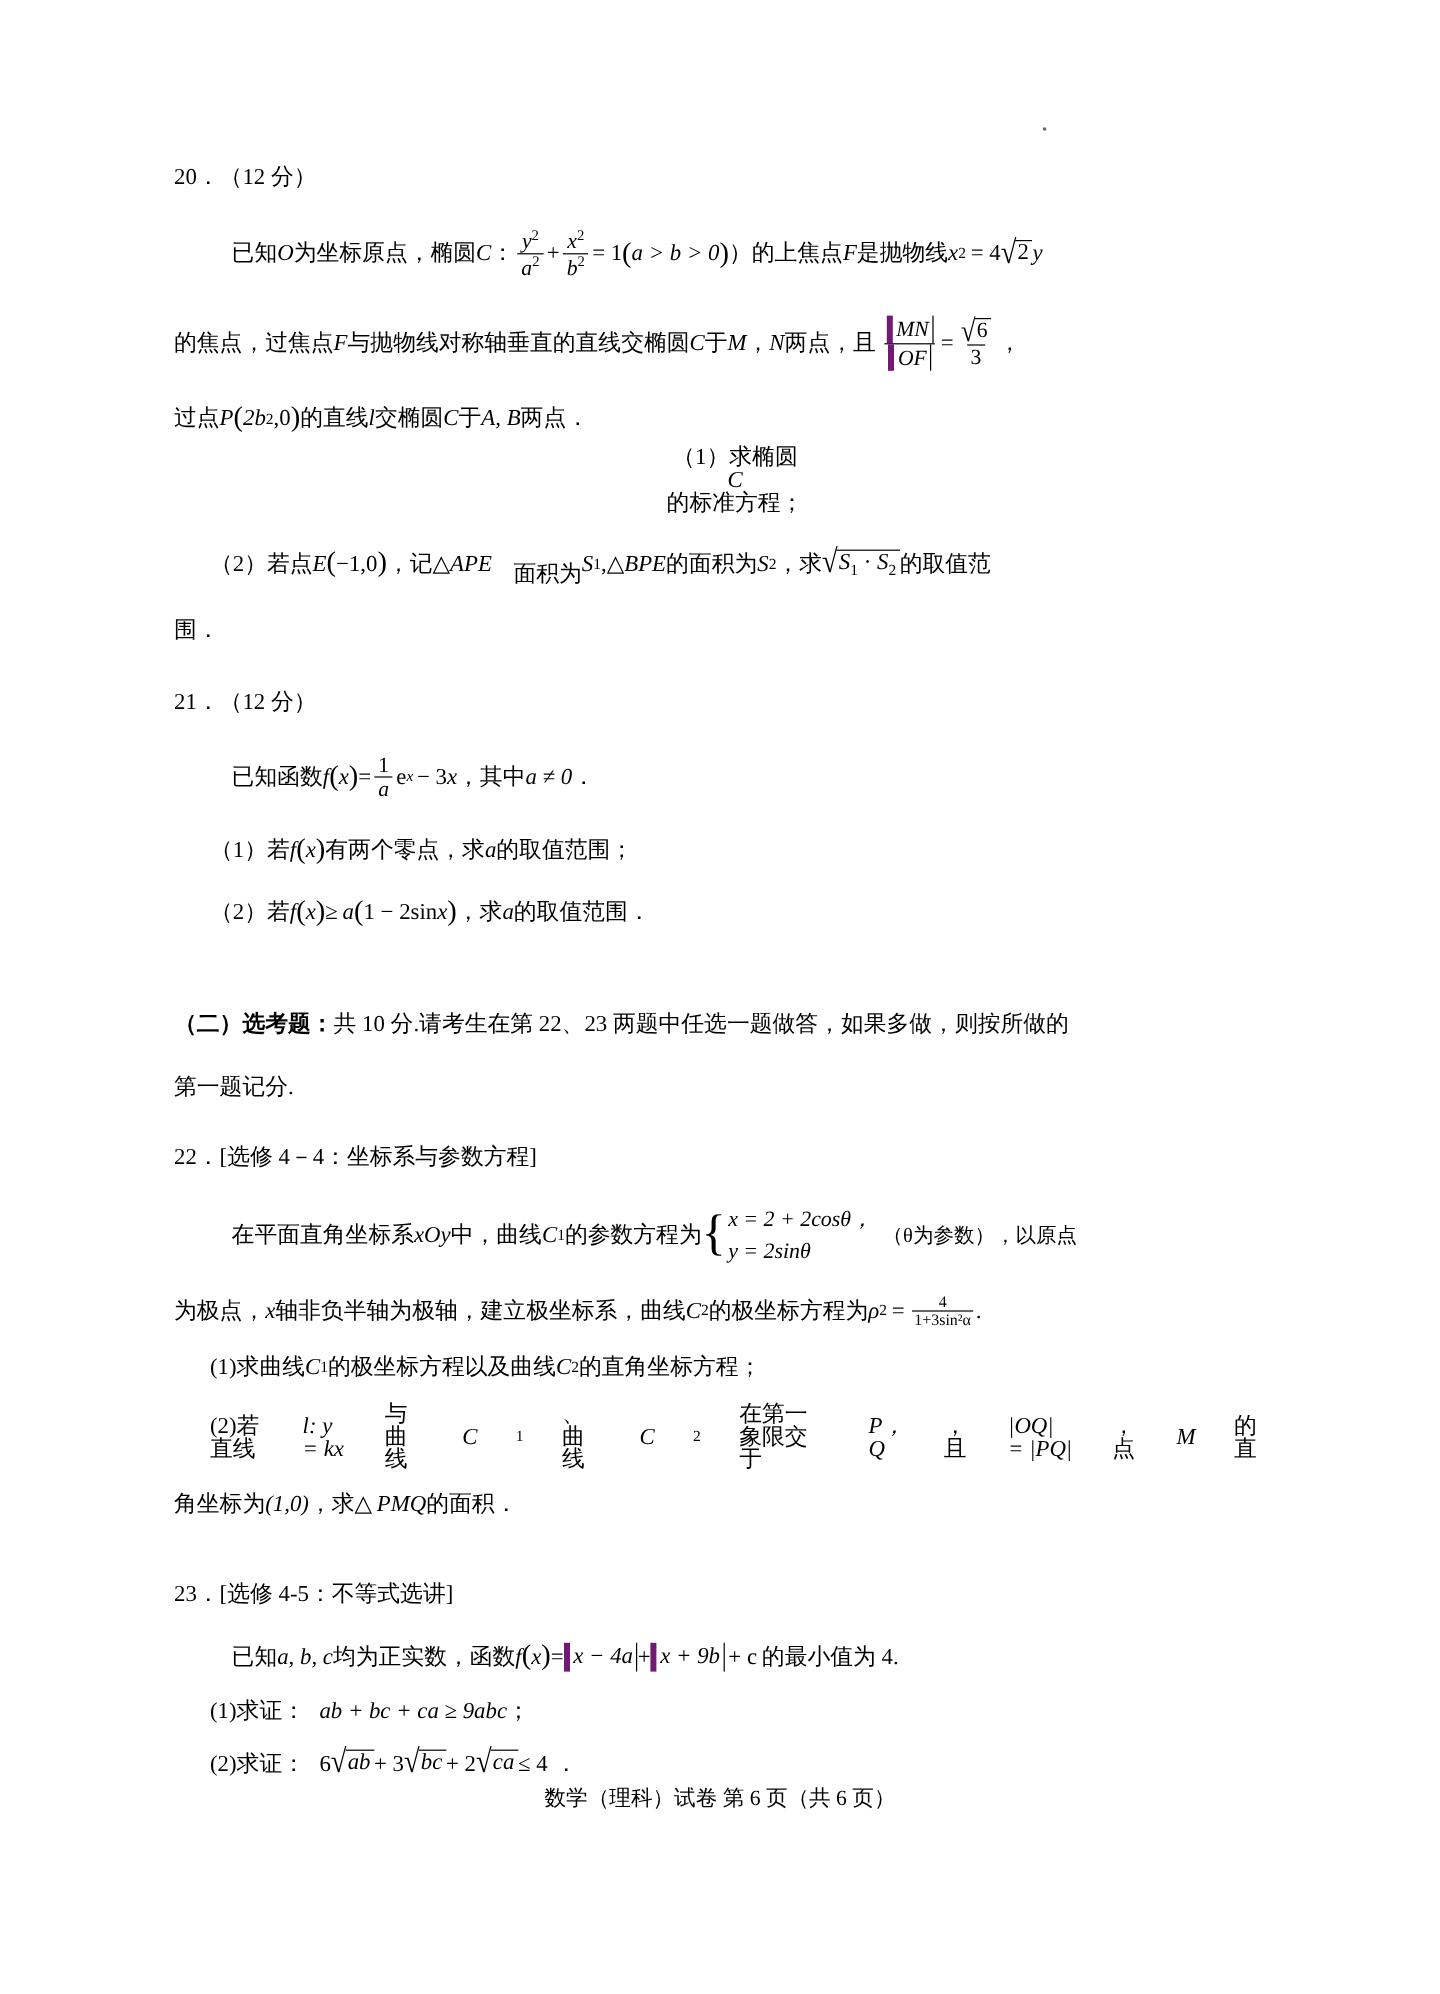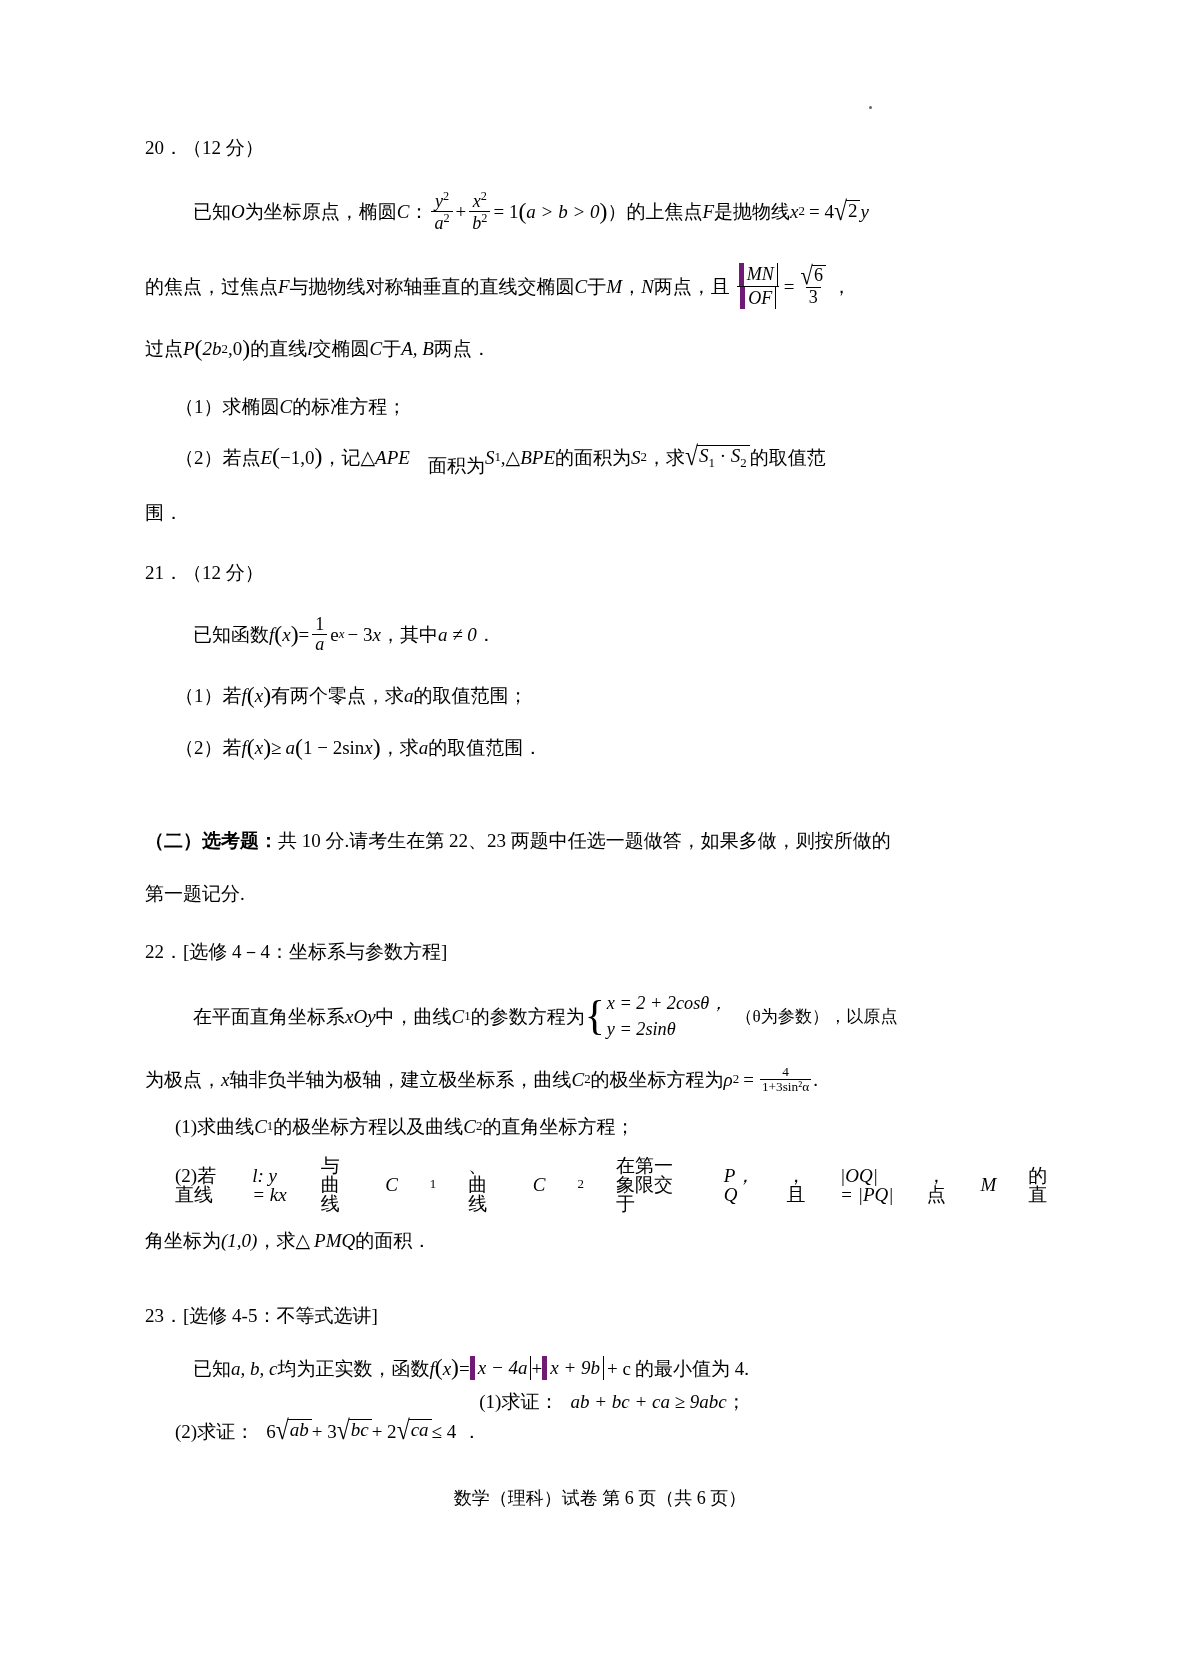--- a/index.html
+++ b/index.html
@@ -208,21 +208,21 @@
       <span class="big-paren">)</span>
     <span>的直线</span>
     <i class="v">l</i>
     <span>交椭圆</span>
     <i class="v">C</i>
     <span>于</span>
     <i class="v">A, B</i>
     <span>两点．</span>
   </div>
 
-  <div class="mathline indent2" style="margin-top:36px;">
+  <div class="mathline indent2" style="margin-top:11px;flex-direction:column;">
     <span>（1）求椭圆</span>
     <i class="v">C</i>
     <span>的标准方程；</span>
   </div>
 
   <div class="mathline indent2" style="margin-top:24px;">
     <span>（2）若点</span>
     <i class="v">E</i>
     <span class="big-paren">(</span>
       <span>−1,0</span>
@@ -395,27 +395,27 @@
       <i class="v">x</i>
       <span class="big-paren">)</span>
     <span>=</span>
     <span class="abs"><i class="v">x − 4a</i></span>
     <span>+</span>
     <span class="abs"><i class="v">x + 9b</i></span>
     <span style="margin-left:3px;">+ c</span>
     <span style="margin-left:4px;">的最小值为 4.</span>
   </div>
 
-  <div class="mathline indent2" style="margin-top:12px;justify-content:center;">
+  <div class="mathline indent2" style="margin-top:24px;">
     <span>(1)求证：</span>
     <i class="v" style="margin-left:12px;">ab + bc + ca ≥ 9abc</i>
     <span>；</span>
   </div>
 
-  <div class="mathline indent2" style="margin-top:8px;">
+  <div class="mathline indent2" style="margin-top:22px;">
     <span>(2)求证：</span>
     <span style="margin-left:12px;">6</span>
     <span class="sqrt">
         <span class="radical">√</span>
         <span class="rad-body"><i class="v">ab</i></span>
       </span>
     <span>+ 3</span>
     <span class="sqrt">
         <span class="radical">√</span>
         <span class="rad-body"><i class="v">bc</i></span>

